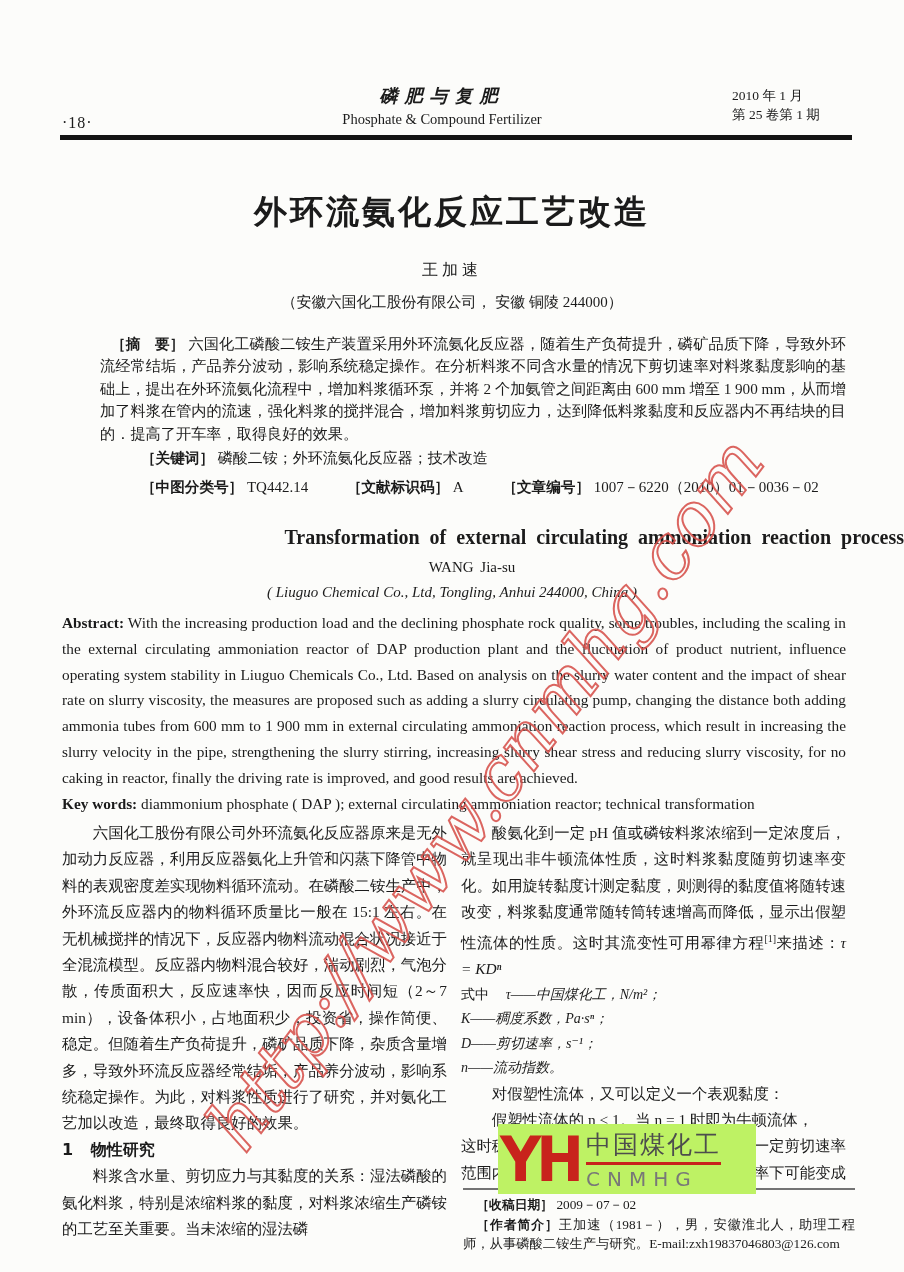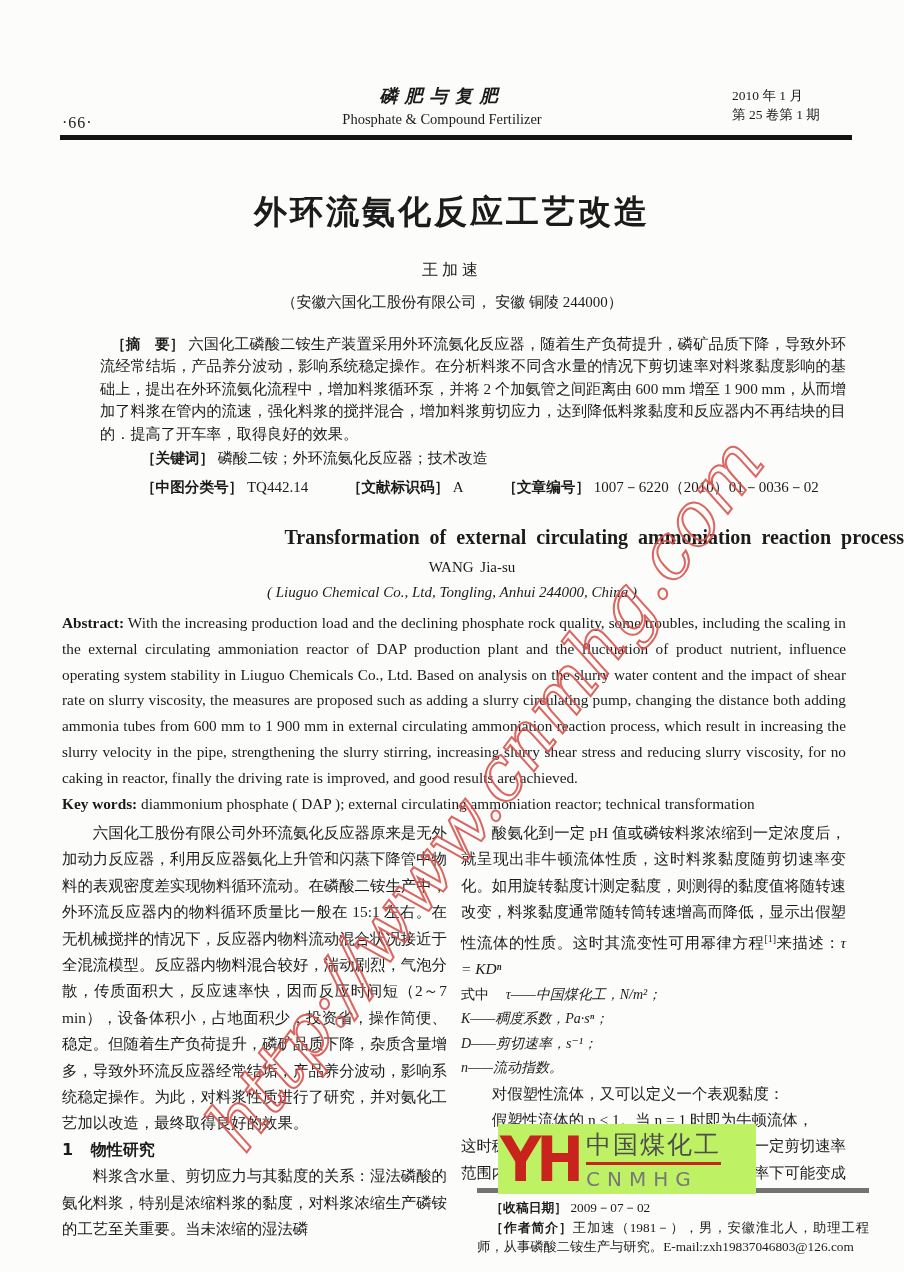--- a/index.html
+++ b/index.html
@@ -48,21 +48,21 @@
   sup{font-size:10px;}
   .fvar{font-style:italic;}
   .defs{font-size:14px;line-height:24.5px;text-align:left;}
   .def-first .wlbl{margin-right:1.2em;}
   .def-first{margin-left:0.4em;}
   .def{margin-left:4.4em;}
   .formula-line{margin-left:5em;font-size:14.5px;font-style:italic;}
   .frag-line{display:flex;justify-content:space-between;}
 
   
-  .footnote{top:1188px;left:477px;width:392px;border-top:5px solid #737373;padding-top:5px;
+  .footnote{top:1188px;left:463px;width:392px;border-top:2px solid #737373;padding-top:5px;
             font-size:13.3px;line-height:19.5px;text-align:justify;}
   .footnote p{margin:0;text-indent:1em;}
   .footnote .lbl{font-weight:bold;font-family:"DejaVu Sans",sans-serif;font-size:12.8px;}
 
   
   .watermark{top:750px;left:45px;width:880px;text-align:center;transform:rotate(-53deg);
              transform-origin:50% 50%;font-size:74px;font-style:italic;
              font-family:"DejaVu Serif",serif;color:transparent;
              -webkit-text-stroke:2px rgba(214,80,74,.88);pointer-events:none;z-index:3;white-space:nowrap;}
 
@@ -73,21 +73,21 @@
         color:#c8231c;letter-spacing:-5px;transform:scaleY(1.08);}
   .logo-text{display:flex;flex-direction:column;}
   .logo-cn{font-family:"DejaVu Sans",sans-serif;font-size:25px;color:#4d4d4d;letter-spacing:2px;white-space:nowrap;}
   .logo-divider{height:3px;background:#c8231c;margin:1px 0 2px;}
   .logo-en{font-family:"DejaVu Sans",sans-serif;font-size:20px;color:#787878;letter-spacing:7px;}
 </style>
 </head>
 <body>
 
 <div class="abs header">
-  <div class="page-num">·66·</div>
+  <div class="page-num">·18·</div>
   <div class="head-center">
     <div class="journal-cn">磷肥与复肥</div>
     <div class="journal-en">Phosphate  &amp;  Compound  Fertilizer</div>
   </div>
   <div class="head-right">
     <div>2010 年 1 月</div>
     <div>第 25 卷第 1 期</div>
   </div>
 </div>
 <div class="abs rule"></div>

